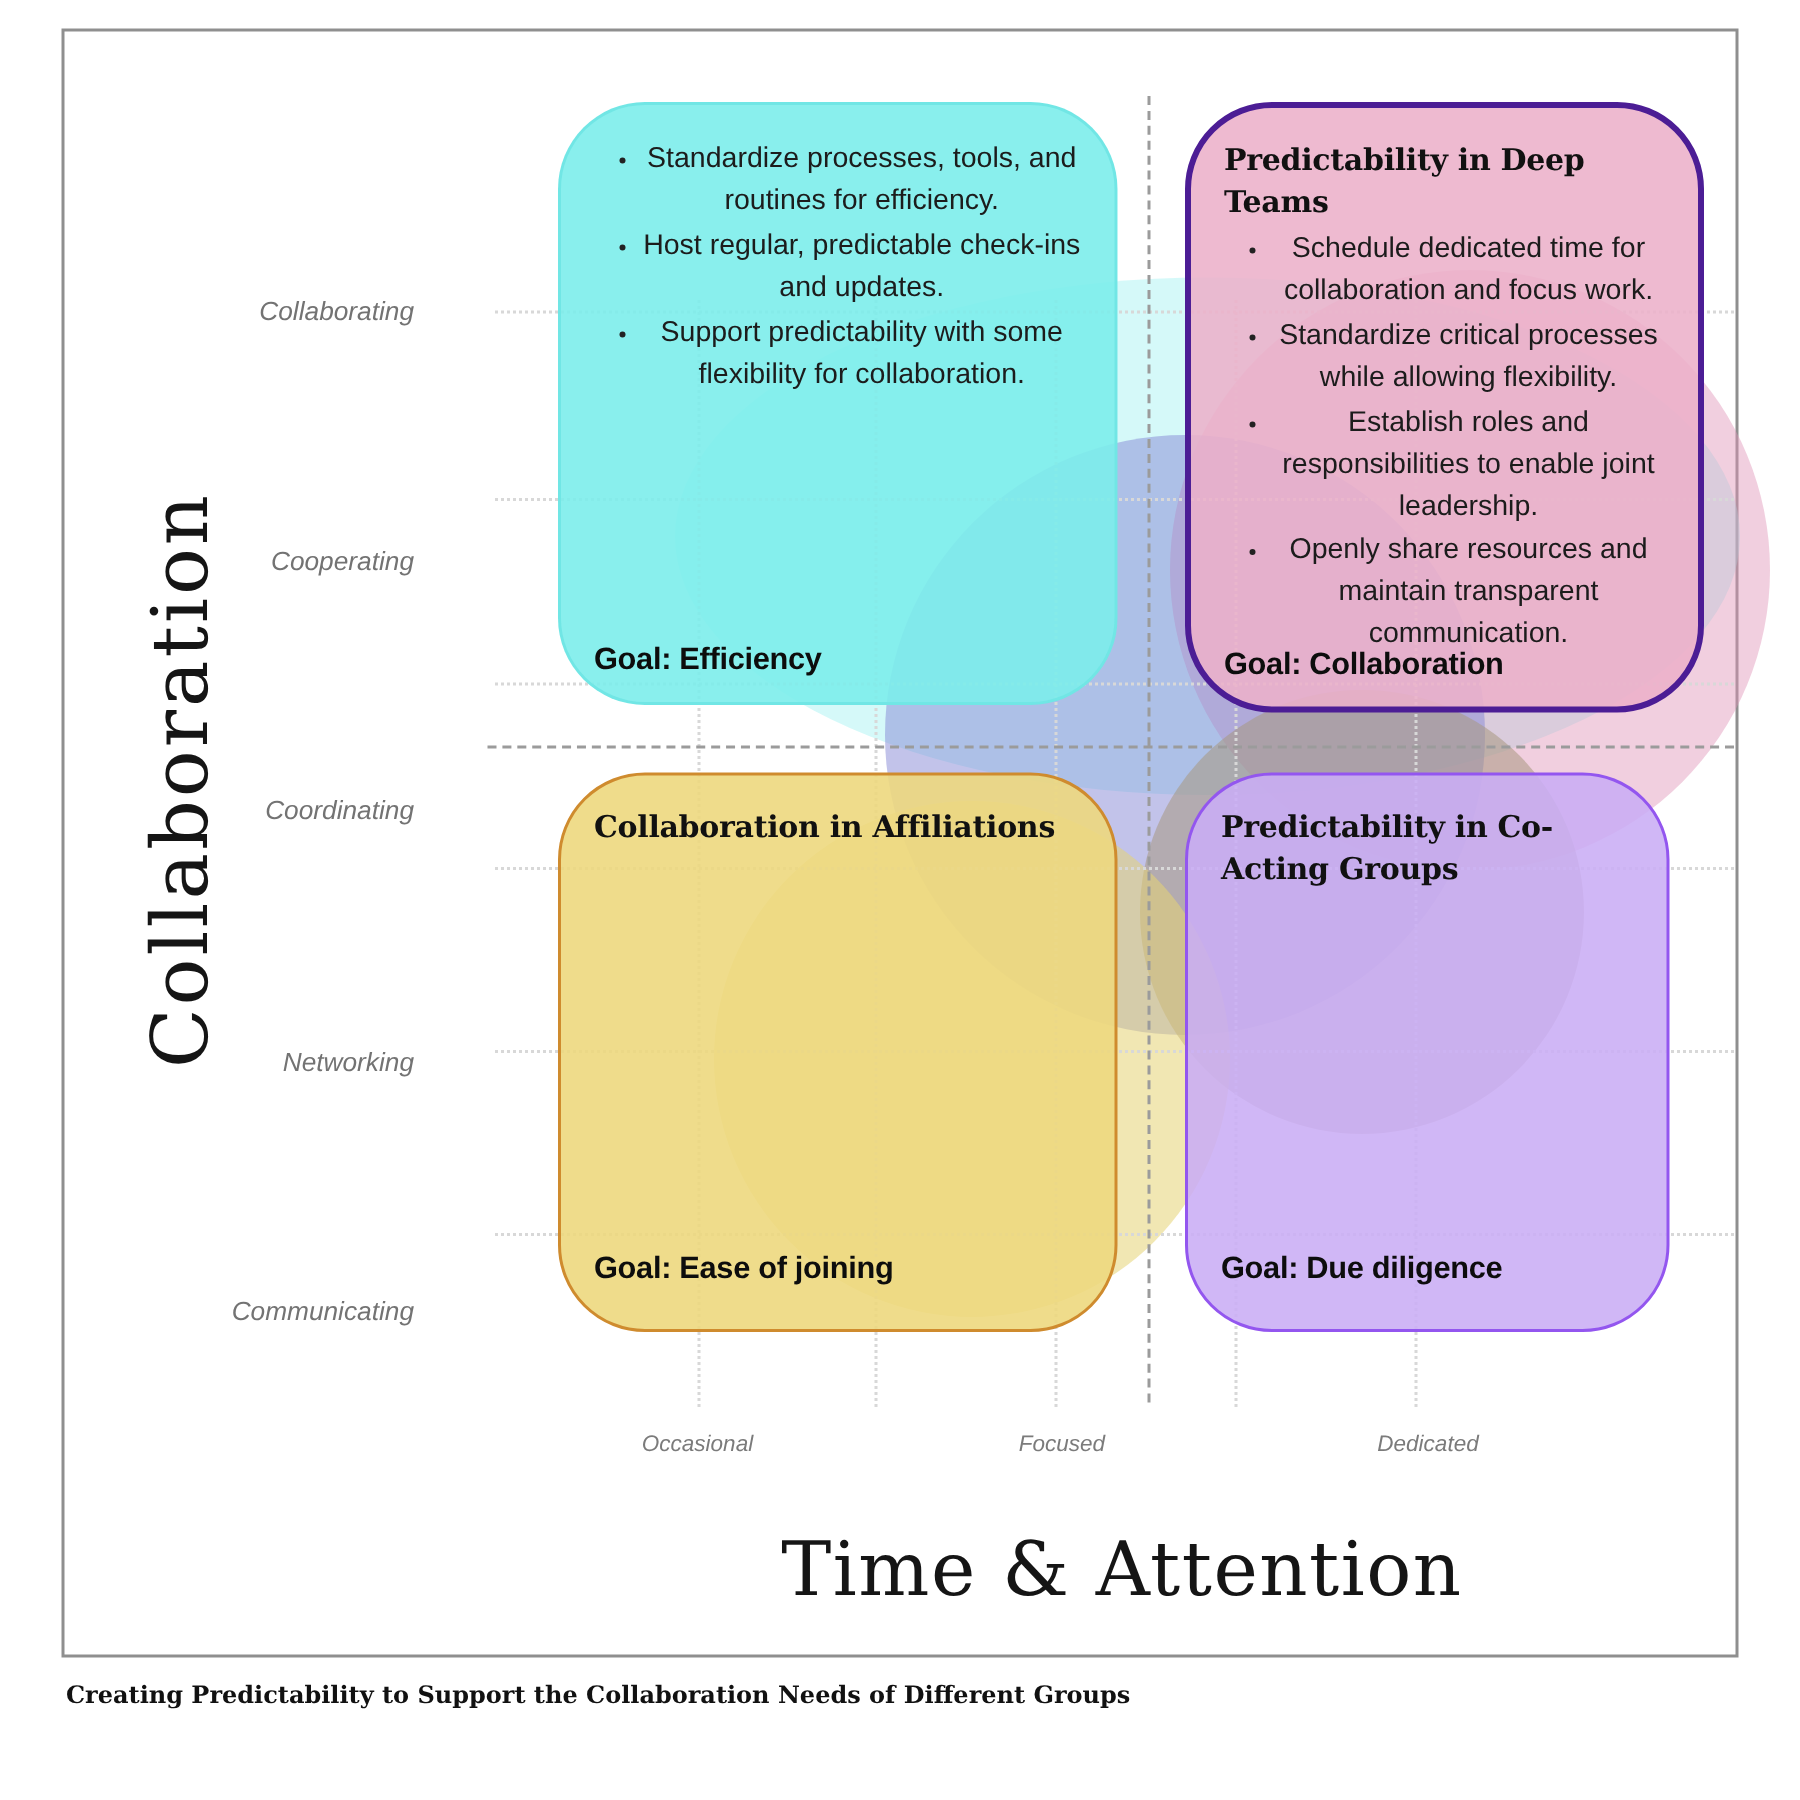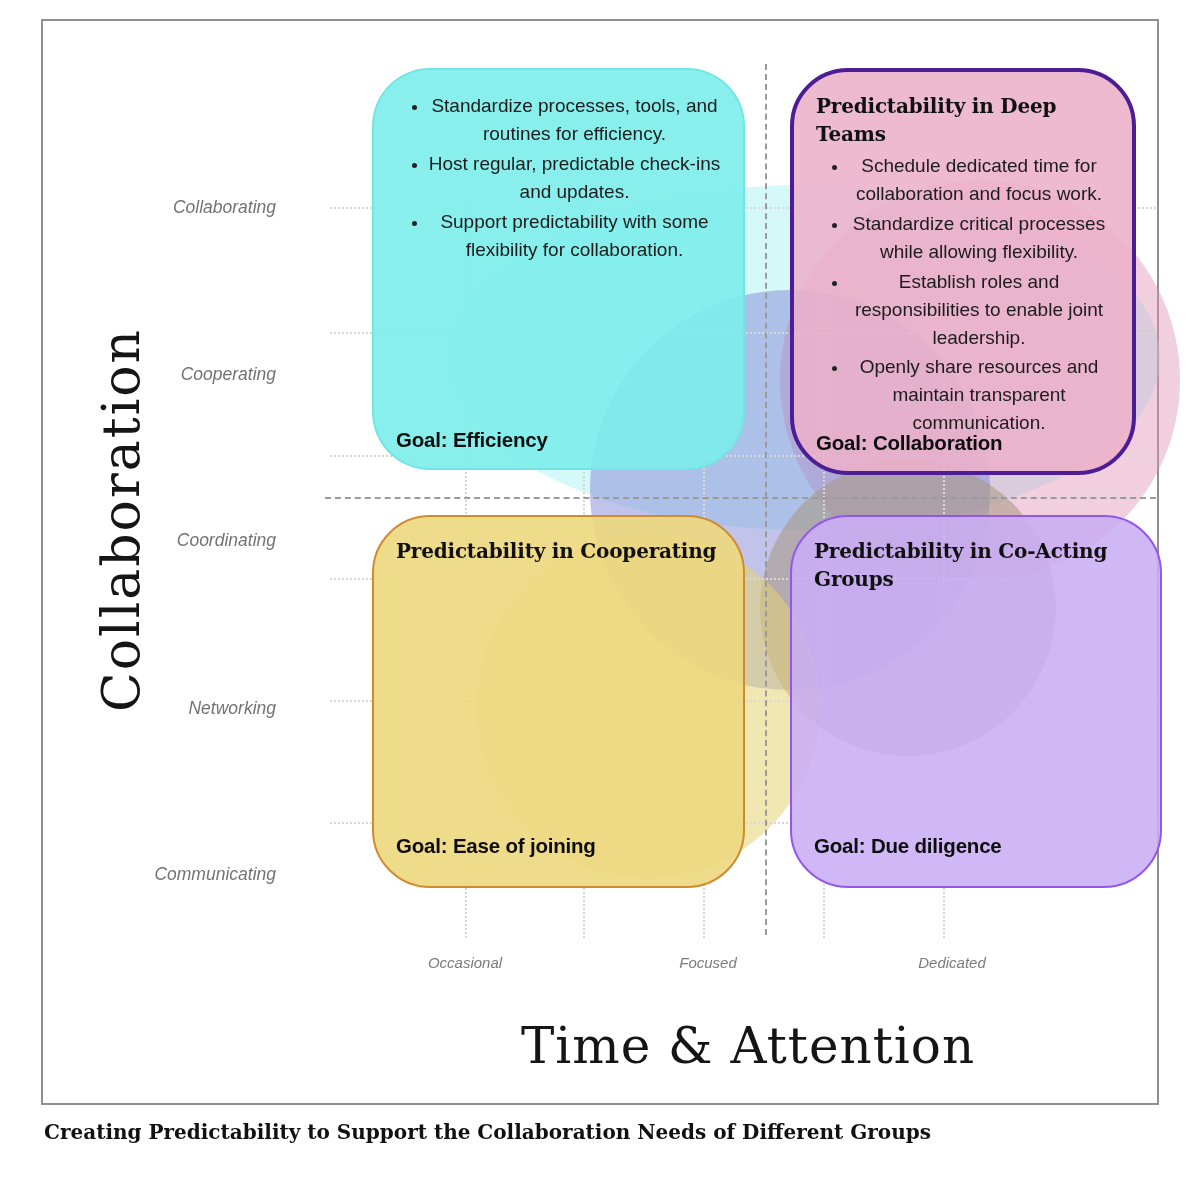--- a/index.html
+++ b/index.html
@@ -31,31 +31,31 @@
 
   
   .row-label{position:absolute;right:924px;width:260px;text-align:right;font-style:italic;font-size:17.5px;color:#737373;z-index:5;white-space:nowrap;}
   .col-label{position:absolute;top:954px;transform:translateX(-50%);font-style:italic;font-size:15px;color:#7b7b7b;z-index:5;white-space:nowrap;}
 
   
   .quad{position:absolute;border-radius:58px;z-index:4;padding:20px 22px;box-sizing:border-box;}
   .quad-tl{left:372px;top:68px;width:373px;height:402px;background:rgba(124,237,235,0.90);border:2px solid rgba(111,230,228,0.9);}
   .quad-tr{left:790px;top:68px;width:346px;height:407px;background:rgba(236,177,202,0.88);border:4px solid #4c1d95;}
   .quad-bl{left:372px;top:515px;width:373px;height:373px;background:rgba(237,216,126,0.90);border:2px solid #cf8b2e;}
-  .quad-br{left:790px;top:515px;width:372px;height:373px;background:rgba(201,173,245,0.88);border:2px solid #9356ef;}
+  .quad-br{left:790px;top:515px;width:323px;height:373px;background:rgba(201,173,245,0.88);border:2px solid #9356ef;}
   .quad h2{font-family:"DejaVu Serif",serif;font-weight:700;font-size:20px;letter-spacing:-0.2px;line-height:1.4;margin:0 0 4px 0;color:#111;}
   .quad ul{margin:2px 0 0 0;padding-left:32px;text-align:center;}
   .quad li{font-size:19px;line-height:1.47;color:#1c1c1c;margin-bottom:2px;}
   .quad li::marker{color:#222;font-size:15px;}
   .goal{position:absolute;left:22px;font-weight:700;font-size:20.5px;letter-spacing:-0.2px;color:#0d0d0d;white-space:nowrap;}
   .goal-top{bottom:16px;}
   .goal-bottom{bottom:28px;}
 
   
-  .footer-title{position:absolute;left:44px;top:1120px;font-family:"DejaVu Serif",serif;font-weight:700;font-size:20px;color:#111;white-space:nowrap;z-index:5;}
+  .footer-title{position:absolute;left:44px;top:1120px;font-family:"DejaVu Serif",serif;font-weight:700;font-size:16px;color:#111;white-space:nowrap;z-index:5;}
   .footer-right{position:absolute;right:43px;top:1111px;text-align:right;z-index:5;}
   .footer-link{display:block;font-size:15px;color:#3a3a3a;text-decoration:underline;white-space:nowrap;cursor:pointer;}
   .footer-license{display:block;font-size:15px;color:#222;margin-top:2px;white-space:nowrap;}
 </style>
 </head>
 <body>
 
 <div class="canvas">
 
   <div class="frame"></div>
@@ -108,21 +108,21 @@
     <ul>
       <li>Schedule dedicated time for collaboration and focus work.</li>
       <li>Standardize critical processes while allowing flexibility.</li>
       <li>Establish roles and responsibilities to enable joint leadership.</li>
       <li>Openly share resources and maintain transparent communication.</li>
     </ul>
     <div class="goal goal-top">Goal: Collaboration</div>
   </section>
 
   <section class="quad quad-bl">
-    <h2>Predictability in Cooperating</h2>
+    <h2>Collaboration in Affiliations</h2>
     <div class="goal goal-bottom">Goal: Ease of joining</div>
   </section>
 
   <section class="quad quad-br">
     <h2>Predictability in Co-Acting Groups</h2>
     <div class="goal goal-bottom">Goal: Due diligence</div>
   </section>
 
   <div class="footer-title">Creating Predictability to Support the Collaboration Needs of Different Groups</div>
   <div class="footer-right">

